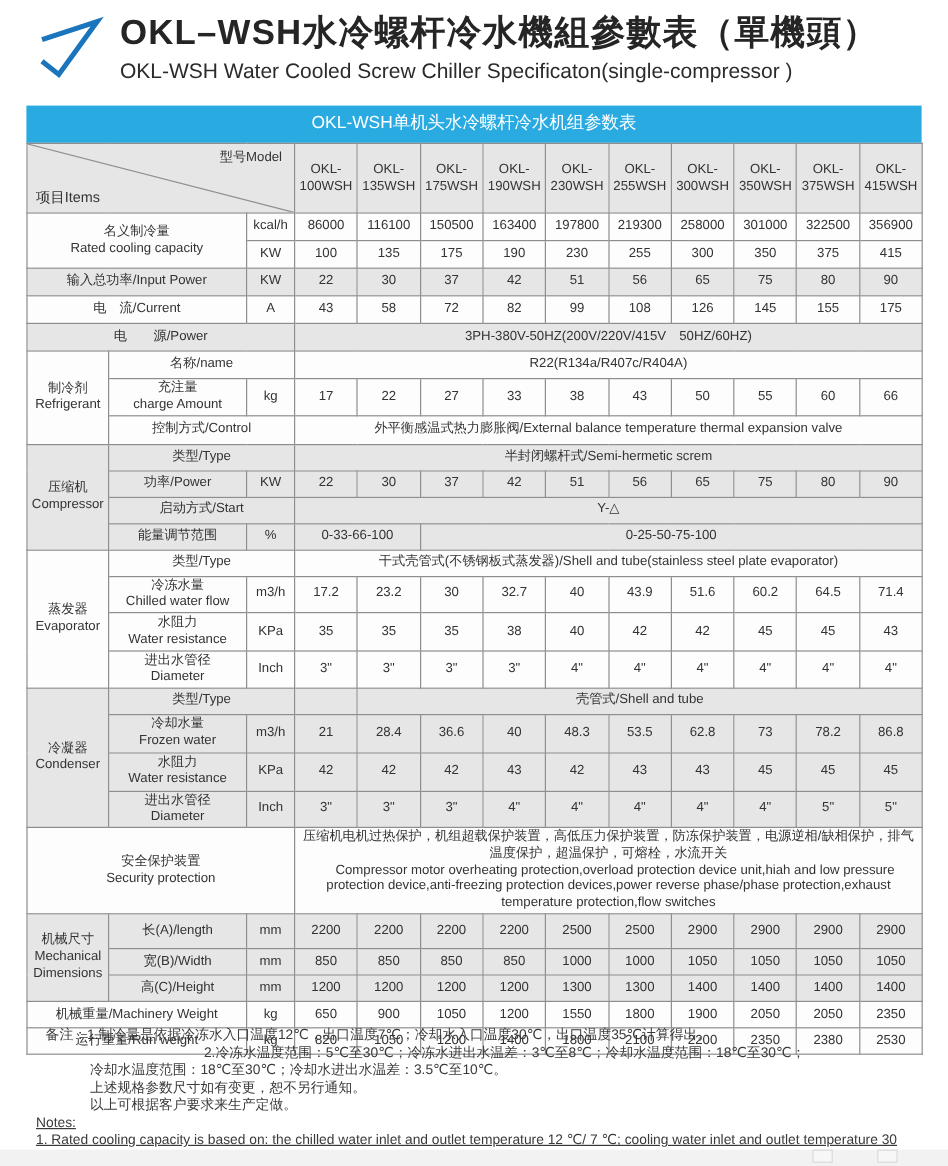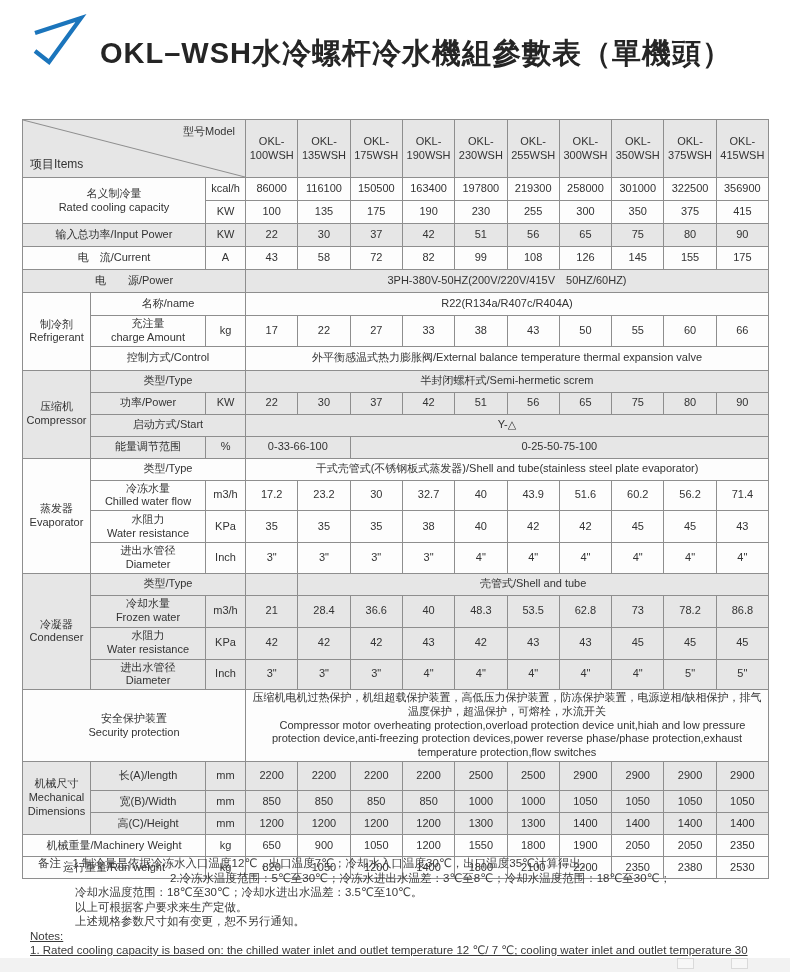--- a/index.html
+++ b/index.html
@@ -47,23 +47,25 @@
 <body>
 
 <div class="page">
 
   <div class="hdr">
     <svg class="logo" viewBox="0 0 74 64">
       <polyline points="13,27 59,12 27,56 13,45" fill="none" stroke="#1b75bc" stroke-width="4.2"></polyline>
     </svg>
     <div class="titles">
       <div class="t-zh">OKL–WSH水冷螺杆冷水機組參數表（單機頭）</div>
+      <div class="t-en">OKL-WSH Water Cooled Screw Chiller Specificaton(single-compressor )</div>
     </div>
   </div>
 
+  <div class="banner">OKL-WSH单机头水冷螺杆冷水机组参数表</div>
 
   <table class="spec">
     <colgroup>
       <col style="width:68px">
         <col style="width:115px">
         <col style="width:40px">
       <col span="10" style="width:52.3px">
     </colgroup>
     <tbody>
 
@@ -229,21 +231,21 @@
 Chilled water flow</td>
         <td>m3/h</td>
         <td>17.2</td>
           <td>23.2</td>
           <td>30</td>
           <td>32.7</td>
           <td>40</td>
           <td>43.9</td>
           <td>51.6</td>
           <td>60.2</td>
-          <td>56.2</td>
+          <td>64.5</td>
           <td>71.4</td>
       </tr>
       <tr class="w" style="height:32px">
         <td>水阻力
 Water resistance</td>
         <td>KPa</td>
         <td>35</td>
           <td>35</td>
           <td>35</td>
           <td>38</td>
@@ -404,22 +406,22 @@
           <td>2380</td>
           <td>2530</td>
       </tr>
     </tbody>
   </table>
 
   <div class="notes">
     <div class="n1">备注：1.制冷量是依据冷冻水入口温度12℃，出口温度7℃；冷却水入口温度30℃，出口温度35℃计算得出。</div>
     <div class="n2">2.冷冻水温度范围：5℃至30℃；冷冻水进出水温差：3℃至8℃；冷却水温度范围：18℃至30℃；</div>
     <div class="n3">冷却水温度范围：18℃至30℃；冷却水进出水温差：3.5℃至10℃。</div>
+    <div class="n3">上述规格参数尺寸如有变更，恕不另行通知。</div>
     <div class="n3">以上可根据客户要求来生产定做。</div>
-    <div class="n3">上述规格参数尺寸如有变更，恕不另行通知。</div>
     <div class="n0">Notes:</div>
     <div class="n0">1. Rated cooling capacity is based on: the chilled water inlet and outlet temperature 12 ℃/ 7 ℃; cooling water inlet and outlet temperature 30 ℃/35 ℃.</div>
   </div>
 
   <div class="footer-band">
     <span class="fa a1"></span>
     <span class="fa a2"></span>
   </div>
 
 </div>

